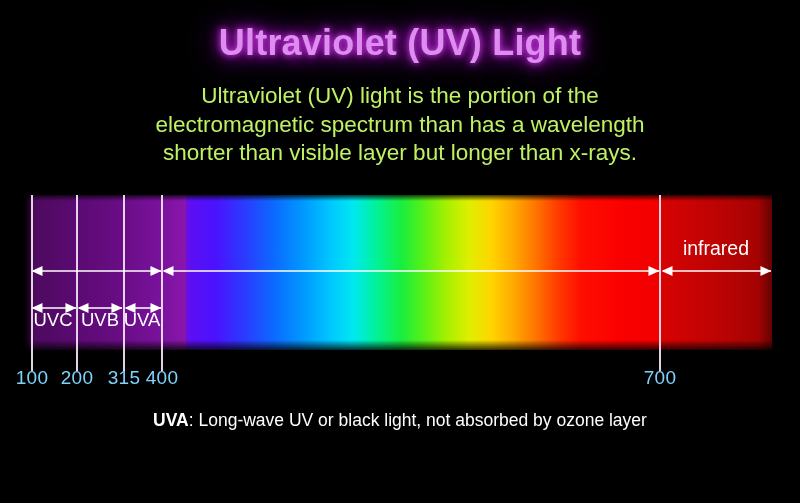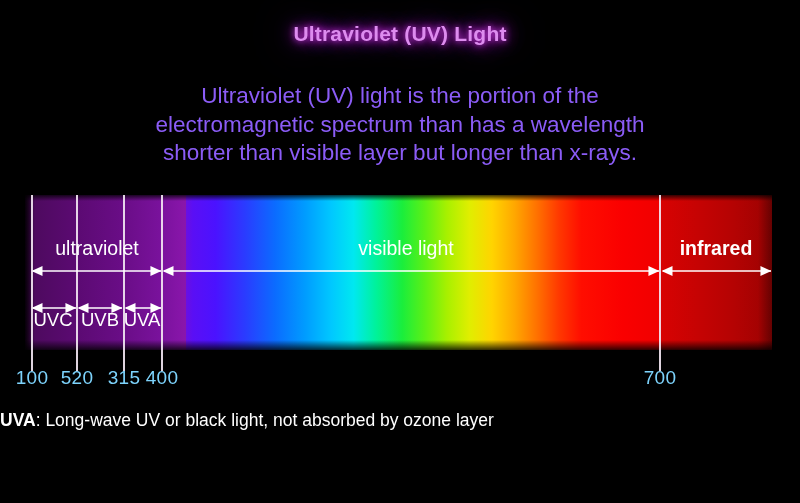--- a/index.html
+++ b/index.html
@@ -16,41 +16,41 @@
     position: relative;
   }
 
   
   .title {
     position: absolute;
     left: 0;
     top: 22px;
     width: 800px;
     text-align: center;
-    font-size: 21px;
+    font-size: 36px;
     font-weight: bold;
     letter-spacing: 0.2px;
     color: #dd8cef;
     text-shadow:
       0 0 6px #d040e8,
       0 0 14px #b016d0,
       0 0 26px #8e00aa,
       0 0 40px #6a0080;
   }
 
   
   .subtitle {
     position: absolute;
     left: 50px;
     top: 82px;
     width: 700px;
     text-align: center;
     font-size: 22.5px;
     line-height: 28.5px;
-    color: #8b5cf6;
+    color: #bef264;
     font-weight: 400;
   }
 
   
   .spectrum-wrap {
     position: absolute;
     left: 25px;
     top: 195px;
     width: 747px;
     height: 155px;
@@ -162,21 +162,21 @@
   }
   .band-label.uv-big { font-size: 19.5px; }
   .band-label.sub    { font-size: 18.5px; }
 
   
   .legend {
     position: absolute;
     left: 0;
     top: 408px;
     width: 800px;
-    text-align: left;
+    text-align: center;
     font-size: 17.5px;
     line-height: 25px;
     color: #ffffff;
   }
   .legend b { font-weight: bold; }
 </style>
 </head>
 <body>
 
 <div class="title">Ultraviolet (UV) Light</div>
@@ -194,25 +194,23 @@
   <div class="bar-fade-right"></div>
   <div class="bar-fade-top"></div>
   <div class="bar-fade-bottom"></div>
 
   <div class="tick-line" style="left:6px"></div>
   <div class="tick-line" style="left:51px"></div>
   <div class="tick-line" style="left:98px"></div>
   <div class="tick-line" style="left:136px"></div>
   <div class="tick-line" style="left:634px"></div>
 
-  <span class="band-label uv-big" style="left:72px;  top:42px;">ultraviolet</span>
-
-  <span class="band-label uv-big" style="left:381px; top:42px;">visible light</span>
-
-  <span class="band-label uv-big" style="left:691px; top:42px;font-weight:bold;">infrared</span>
+
+
+  <span class="band-label uv-big" style="left:691px; top:42px;">infrared</span>
 
   <span class="band-label sub" style="left:28px;  top:114px;">UVC</span>
 
   <span class="band-label sub" style="left:75px;  top:114px;">UVB</span>
 
   <span class="band-label sub" style="left:117px; top:114px;">UVA</span>
 </div>
 
 <svg class="arrow-svg" viewBox="0 0 800 503">
   <defs>
@@ -231,21 +229,21 @@
   <line x1="663" y1="271" x2="771" y2="271" stroke="#ffffff" stroke-width="1.7" marker-start="url(#ahL)" marker-end="url(#ahR)"></line>
 
   <line x1="33" y1="308" x2="76" y2="308" stroke="#ffffff" stroke-width="1.7" marker-start="url(#ahL)" marker-end="url(#ahR)"></line>
 
   <line x1="79" y1="308" x2="122" y2="308" stroke="#ffffff" stroke-width="1.7" marker-start="url(#ahL)" marker-end="url(#ahR)"></line>
 
   <line x1="126" y1="308" x2="161" y2="308" stroke="#ffffff" stroke-width="1.7" marker-start="url(#ahL)" marker-end="url(#ahR)"></line>
 </svg>
 
 <span class="tick-label" style="left:32px">100</span>
-<span class="tick-label" style="left:77px">520</span>
+<span class="tick-label" style="left:77px">200</span>
 <span class="tick-label" style="left:124px">315</span>
 <span class="tick-label" style="left:162px">400</span>
 <span class="tick-label" style="left:660px">700</span>
 
 <div class="legend">
   <div>
     <b>UVA</b><span>: Long-wave UV or black light, not absorbed by ozone layer</span>
   </div>
 </div>
 

